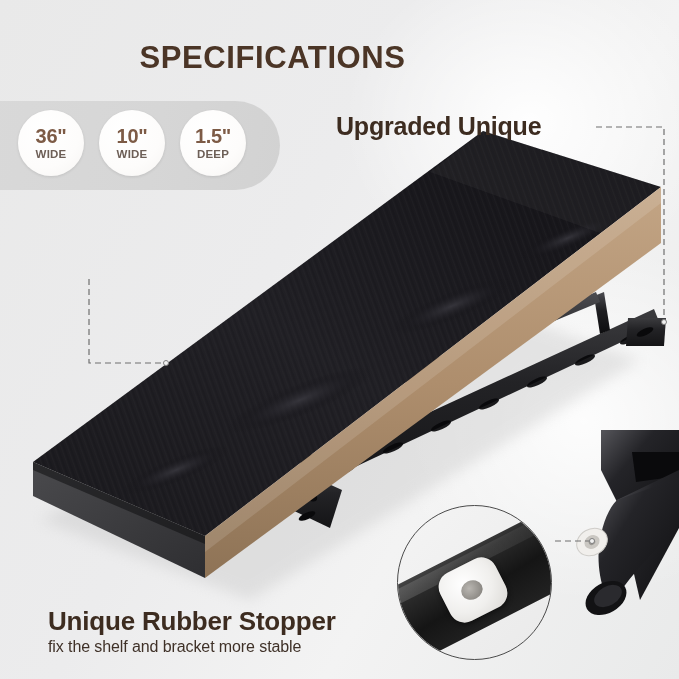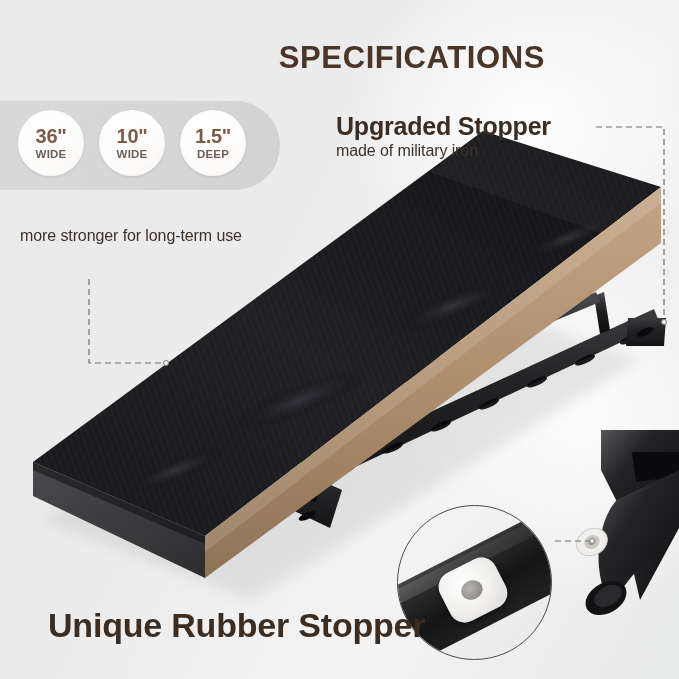--- a/index.html
+++ b/index.html
@@ -15,21 +15,21 @@
     background:
       radial-gradient(ellipse 300px 260px at 78% 18%, rgba(255,255,255,0.95) 0%, rgba(255,255,255,0.0) 62%),
       radial-gradient(ellipse 330px 300px at 86% 62%, rgba(255,255,255,0.85) 0%, rgba(255,255,255,0.0) 60%),
       linear-gradient(118deg, #e9e9e9 0%, #ececed 40%, #f3f3f3 66%, #e9eaea 100%);
     overflow:hidden;
   }
 
   
   #title{
     position:absolute; left:0; top:40px; width:545px;
-    text-align:right;
+    text-align:center;
     font-size:31px; font-weight:bold;
     letter-spacing:0.6px;
     color:#4b3526;
   }
 
   
   #badge-panel{
     position:absolute; left:-36px; top:101px;
     width:316px; height:89px;
     background:linear-gradient(100deg,#d9d9d9 0%, #d6d6d6 60%, #d2d2d2 100%);
@@ -64,21 +64,21 @@
     letter-spacing:-0.2px; white-space:nowrap;
   }
   .callout .sub{
     margin-top:1px;
     font-size:16px; color:#3f3128;
     letter-spacing:-0.1px; white-space:nowrap;
   }
   #callout-bracket{ left:336px; top:112px; }
   #callout-wood{ left:20px; top:226px; }
   #callout-stopper{ left:48px; top:606px; }
-  #callout-stopper .head{ font-size:34px; }
+  #callout-stopper .head{ font-size:26px; }
 
   
   .leader{ position:absolute; pointer-events:none; }
   .dot{
     position:absolute; width:6px; height:6px;
     border:1px solid #7e7e7e; border-radius:50%;
     background:#f1f1f1;
   }
 
   
@@ -267,25 +267,24 @@
   <div class="dot" style="left:661px;top:319px;"></div>
   <div class="dot" style="left:163px;top:360px;"></div>
   <div class="dot" style="left:589px;top:538px;"></div>
 
   <div id="inset">
     <div class="bar"></div>
     <div class="stopper"></div>
   </div>
 
   <div class="callout" id="callout-bracket">
-    <div class="head">Upgraded Stopper</div>
-    <div class="sub">made of military iron</div>
+    <div class="head">Upgraded Unique</div>
   </div>
 
   <div class="callout" id="callout-wood">
-    <div class="sub">more stronger for long-term use</div>
   </div>
 
   <div class="callout" id="callout-stopper">
     <div class="head">Unique Rubber Stopper</div>
+    <div class="sub">fix the shelf and bracket more stable</div>
   </div>
 
 </div>
 
 </body></html>

